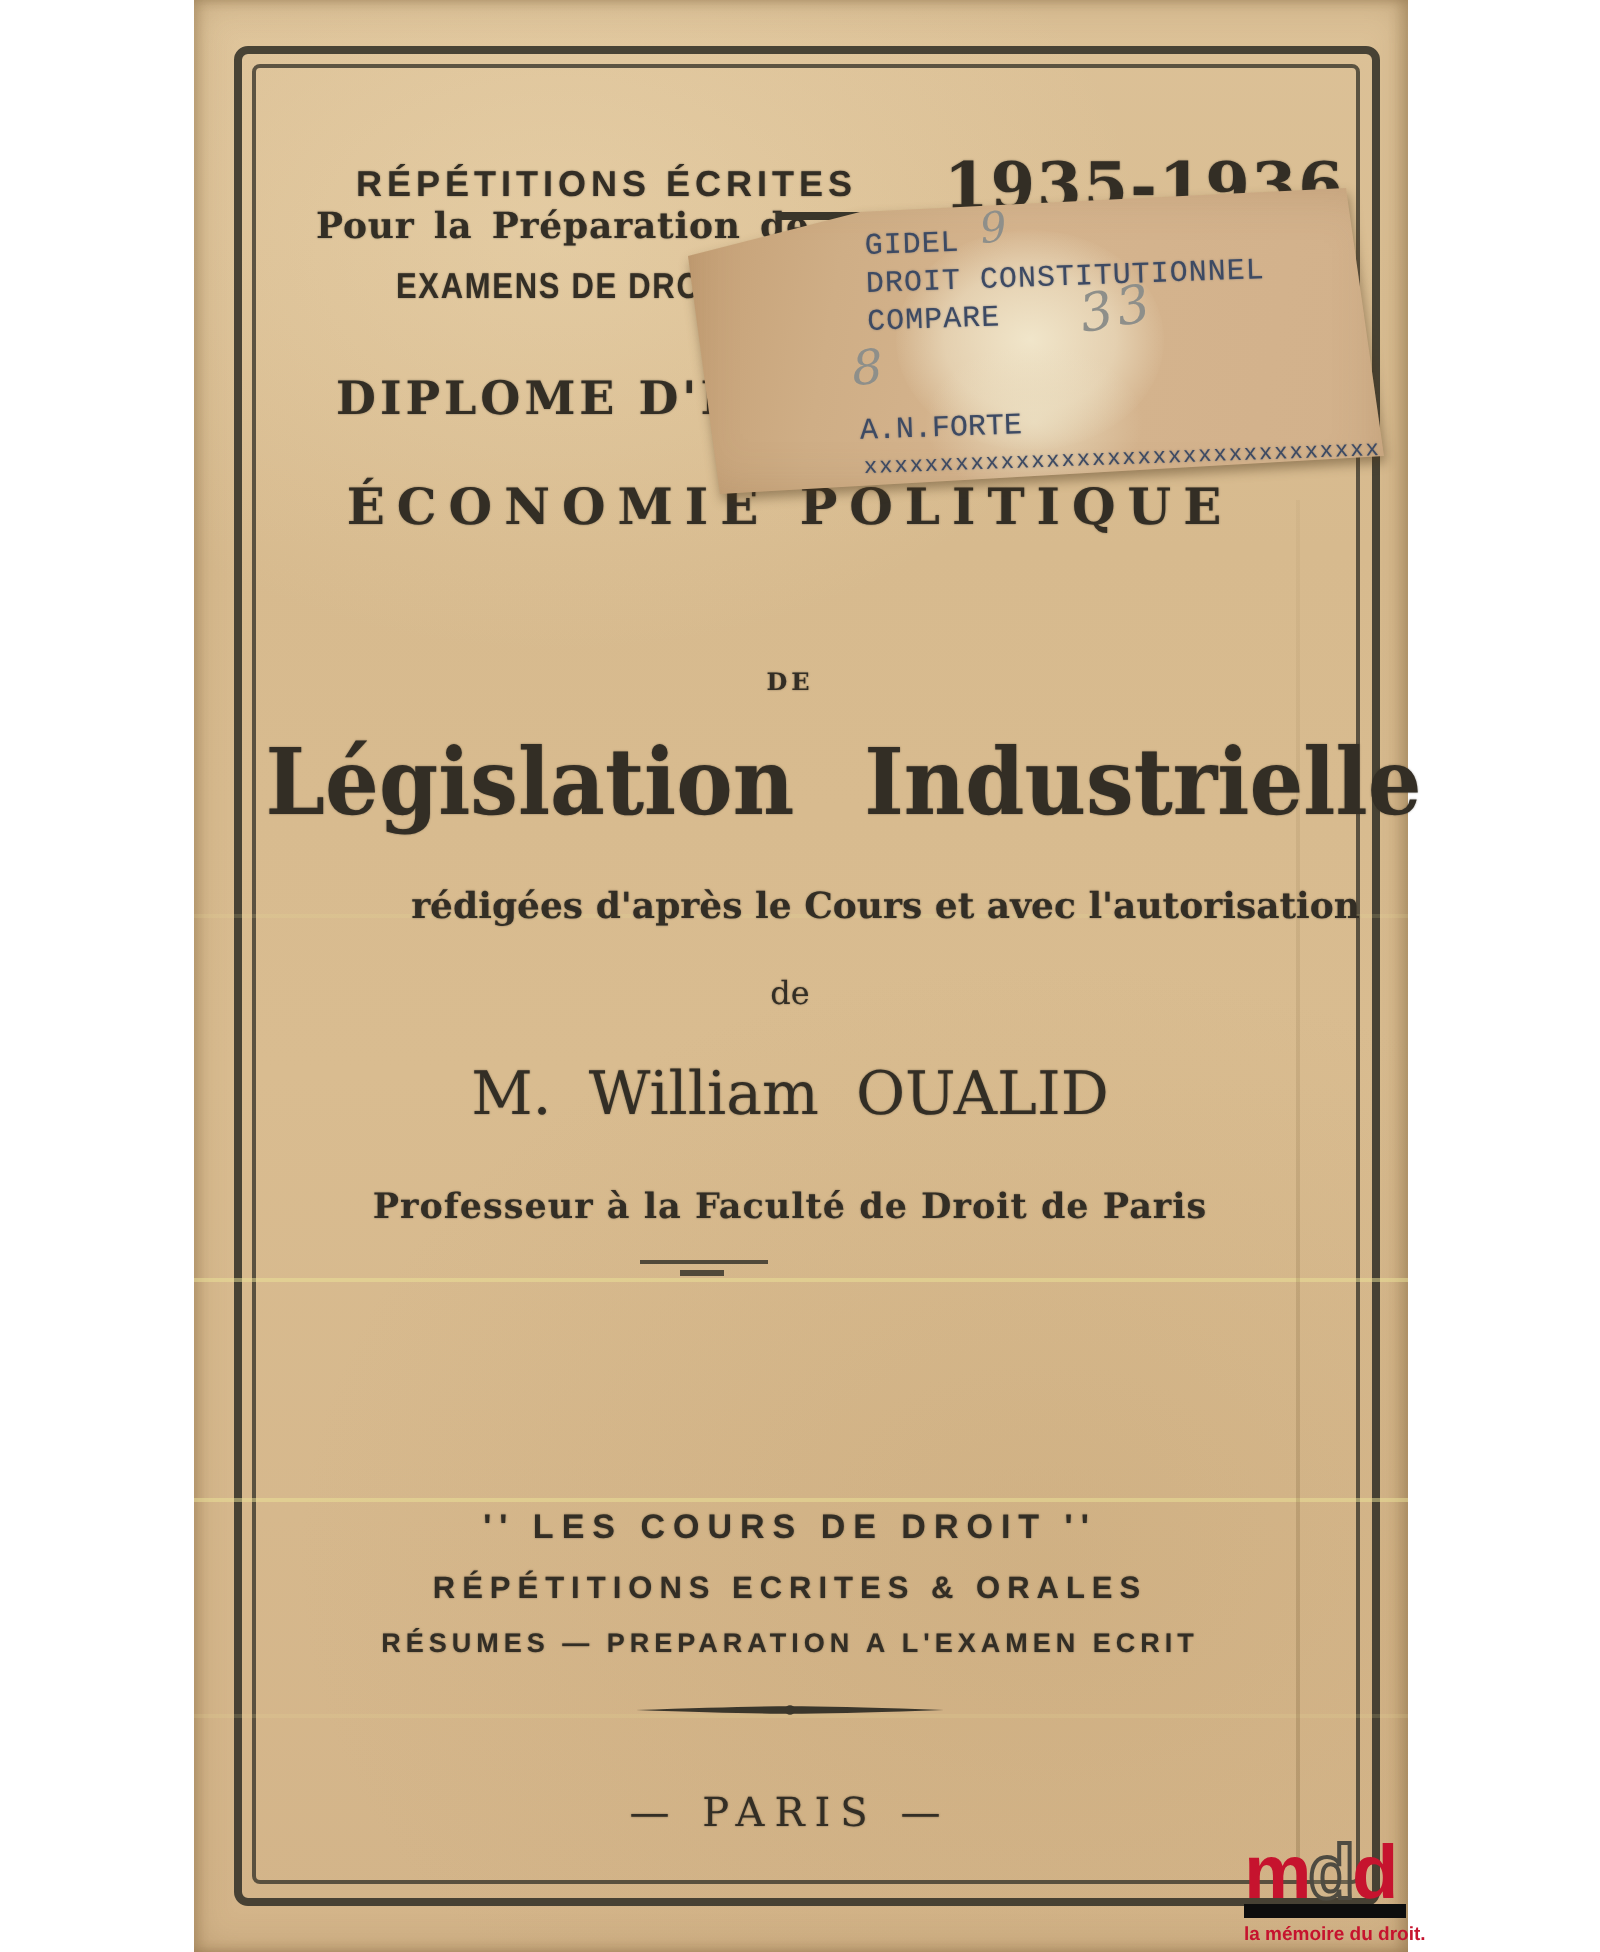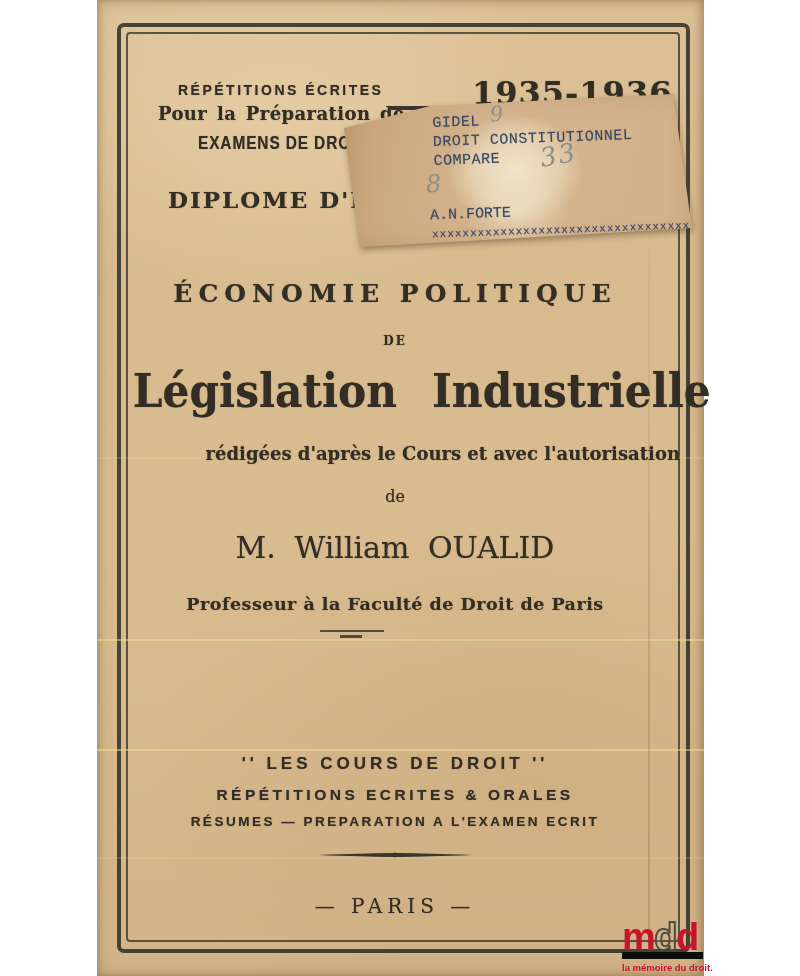--- a/index.html
+++ b/index.html
@@ -20,29 +20,29 @@
   
   .crease-h{position:absolute;left:97px;width:607px;height:2px;background:rgba(235,228,152,.5);}
   .crease-v{position:absolute;width:2px;background:linear-gradient(180deg,rgba(120,95,55,.06),rgba(120,95,55,.22) 60%,rgba(120,95,55,.3));}
   
   .txt{position:absolute;white-space:nowrap;}
   .ink{color:#332e25;text-shadow:0 0 1px rgba(52,46,35,.55);}
   .c{left:110px;width:570px;text-align:center;}
   .sans{font-family:"Liberation Sans",sans-serif;}
   .serif{font-family:"DejaVu Serif",serif;}
 
-  .series1{top:82px;left:178px;font-size:14px;font-weight:bold;letter-spacing:2.5px;}
+  .series1{top:82px;left:178px;font-size:18px;font-weight:bold;letter-spacing:2.5px;}
   .series2{top:103px;left:158px;font-size:18px;font-weight:bold;word-spacing:3px;letter-spacing:.4px;}
   .series3{top:133px;left:198px;font-size:18px;font-weight:bold;letter-spacing:1px;
            transform:scaleX(.86);transform-origin:left top;}
   .year{top:74px;left:472px;font-size:32px;font-weight:bold;letter-spacing:1px;z-index:2;}
   .year-underline{position:absolute;left:388px;top:106px;width:64px;height:4px;background:#3a362b;z-index:2;}
 
   .diploma{top:186px;left:168px;font-size:23px;font-weight:bold;letter-spacing:2px;}
-  .subject{top:239px;font-size:25px;font-weight:bold;letter-spacing:6px;margin-top:40px;}
+  .subject{top:239px;font-size:25px;font-weight:bold;letter-spacing:6px;}
   .repet{top:285px;font-size:23px;font-weight:bold;letter-spacing:5px;}
   .de-upper{top:334px;font-size:12px;font-weight:bold;letter-spacing:2px;}
   .main-title{top:364px;font-size:46px;font-weight:bold;word-spacing:22px;letter-spacing:0;
               transform:scaleX(.92);transform-origin:center top;}
   .subtitle{top:443px;font-size:18px;font-weight:bold;text-align:right;}
   .de-lower{top:487px;font-size:16px;}
   .author{top:530px;font-size:30px;word-spacing:9px;}
   .author-title{top:594px;font-size:17.5px;font-weight:bold;letter-spacing:.5px;}
   .rule1{position:absolute;left:320px;top:630px;width:64px;height:2px;background:rgba(58,54,43,.85);}
   .rule2{position:absolute;left:340px;top:635px;width:22px;height:3px;background:rgba(58,54,43,.85);}

